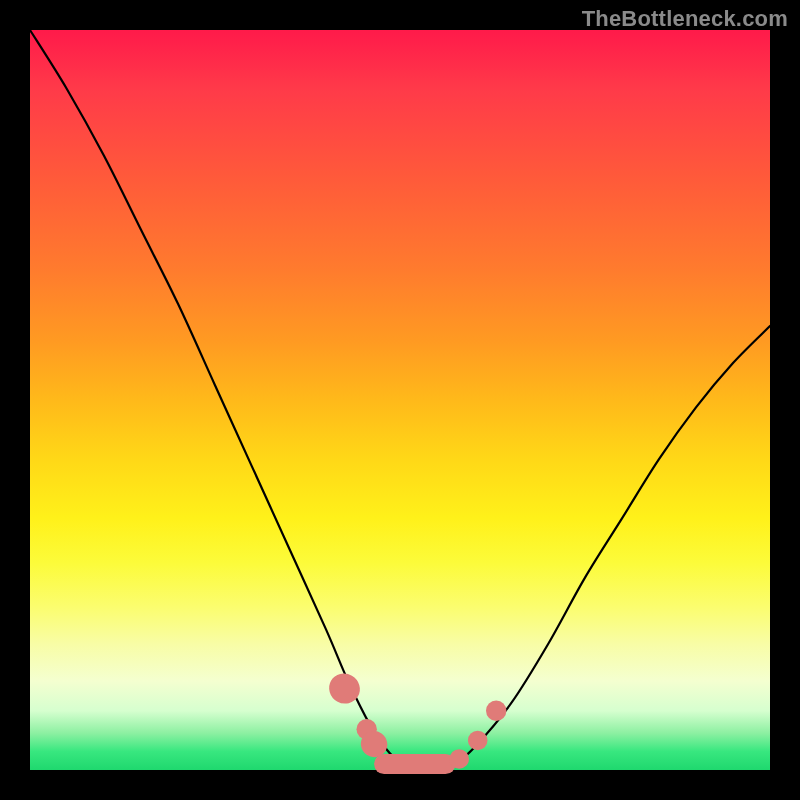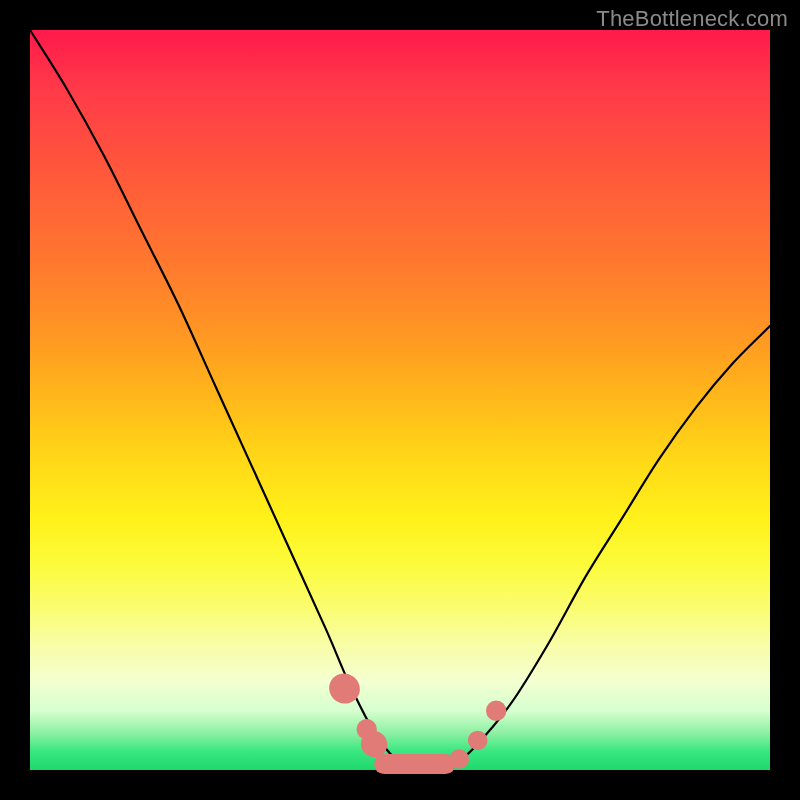--- a/index.html
+++ b/index.html
@@ -42,21 +42,21 @@
       #38e77f 97.5%,
       #1fd86e 100%
     );
   }
   .attribution {
     position: absolute;
     top: 6px;
     right: 12px;
     color: #8a8a8a;
     font-size: 22px;
-    font-weight: 400;
+    font-weight: 700;
     letter-spacing: 0.2px;
     user-select: none;
   }
   svg.curve {
     position: absolute;
     left: 0;
     top: 0;
     width: 740px;
     height: 740px;
     overflow: visible;

